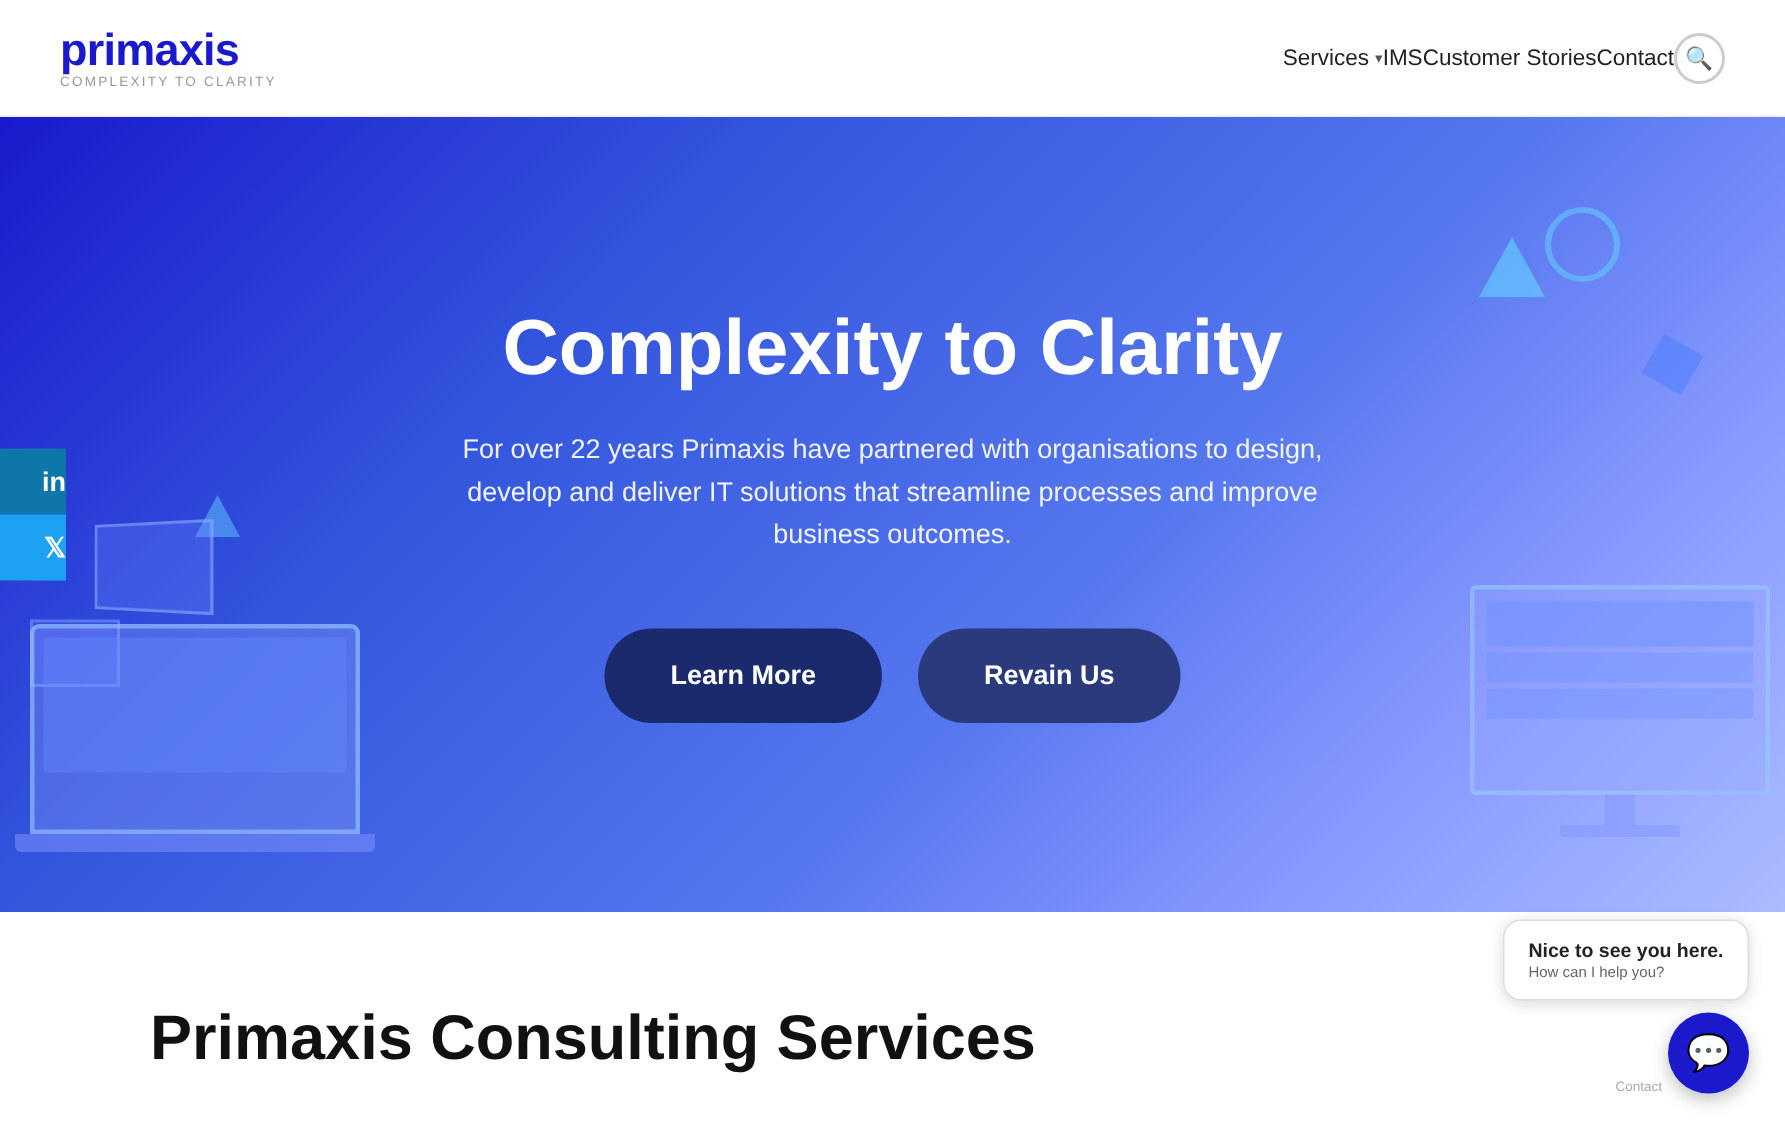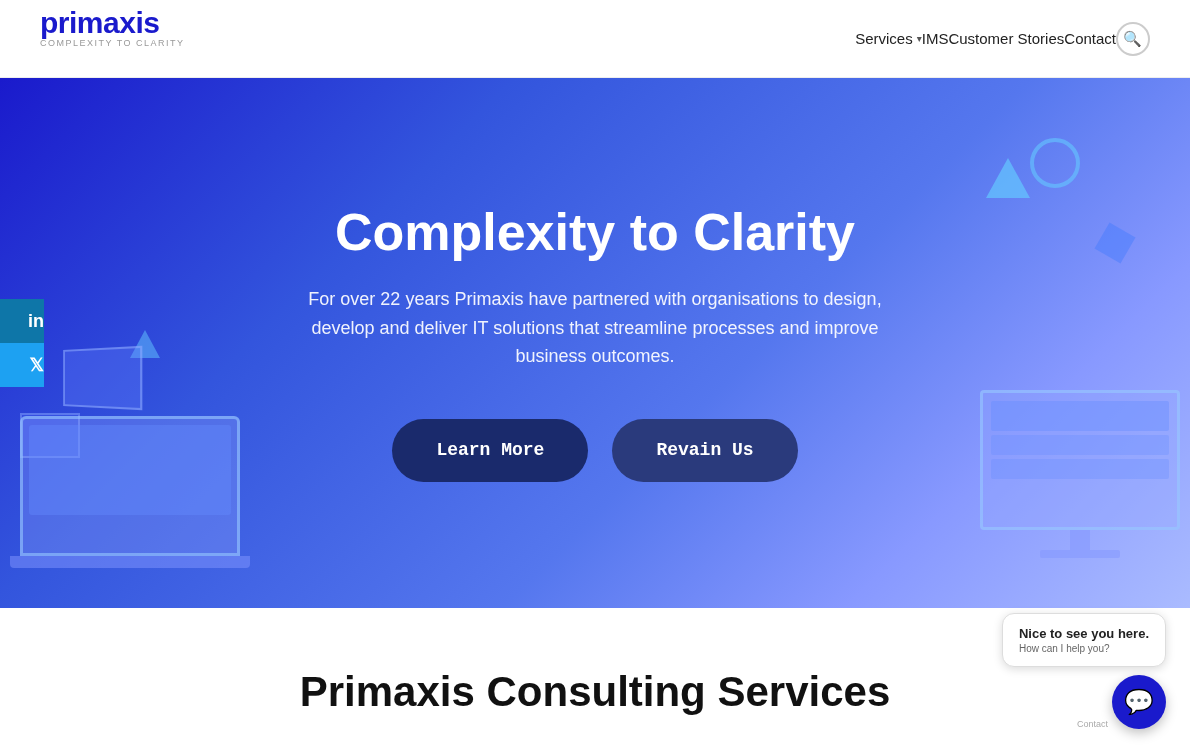--- a/index.html
+++ b/index.html
@@ -1,22 +1,23 @@
 <!DOCTYPE html>
 <html><head>
   <meta charset="utf-8">
   <style>
     * { margin: 0; padding: 0; box-sizing: border-box; }
     body { font-family: 'Helvetica Neue', Arial, sans-serif; background: #fff; width: 1190px; }
 
     
     header {
       display: flex;
+      align-items: center;
       justify-content: space-between;
-      padding: 0 40px;
+      padding: 12px 40px;
       height: 78px;
       background: #fff;
       border-bottom: 1px solid #eee;
     }
     .logo-img-placeholder {
       width: 160px;
       height: 55px;
       display: flex;
       flex-direction: column;
       align-items: flex-start;
@@ -247,21 +248,20 @@
     }
     .btn-hero {
       padding: 20px 44px;
       border-radius: 50px;
       font-size: 18px;
       font-weight: 700;
       cursor: pointer;
       border: none;
       text-align: center;
       line-height: 1.3;
-      font-family: Liberation Mono, monospace;
     }
     .btn-learn {
       background: #1a2a6c;
       color: #fff;
     }
     .btn-contact {
       background: #2a3a7c;
       color: #fff;
     }
 
@@ -291,21 +291,21 @@
 
     
     .below-hero {
       background: #fff;
       padding: 60px 100px 40px;
     }
     .section-title {
       font-size: 42px;
       font-weight: 800;
       color: #111;
-      text-align: center;
+      text-align: left;
       margin-bottom: 36px;
     }
     .section-body {
       font-size: 17px;
       color: #222;
       line-height: 1.7;
       max-width: 900px;
       margin: 0 auto;
     }
 

